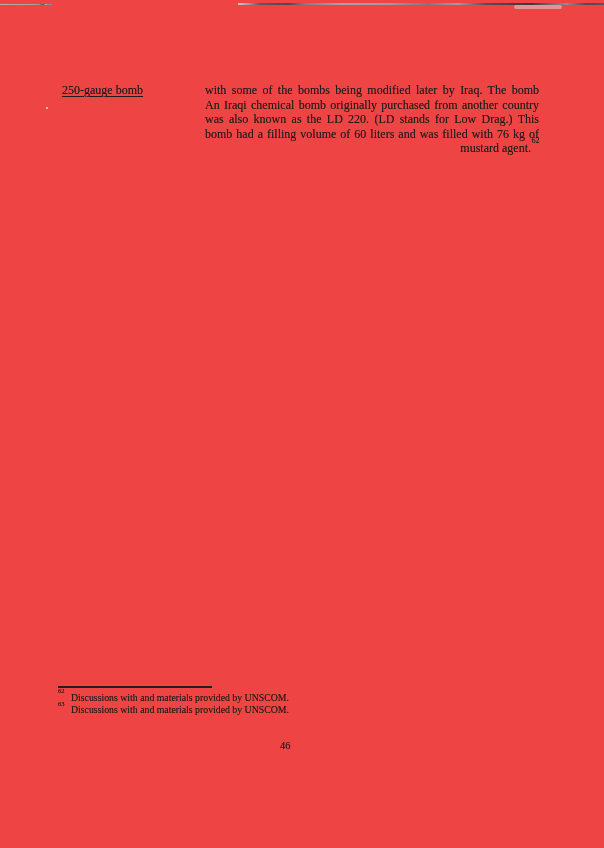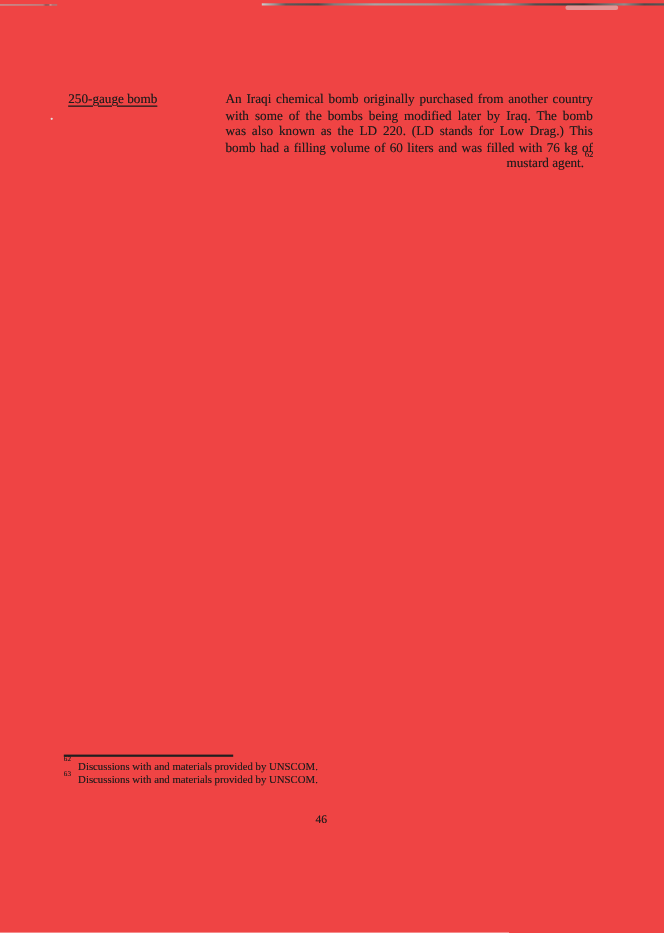--- a/index.html
+++ b/index.html
@@ -75,40 +75,40 @@
   .fnline { font-size: 9.8px; line-height: 12.2px; white-space: nowrap; }
   .fnref-sm {
     font-size: 6.5px; line-height: 0;
     position: relative; top: -3px;
   }
   .fntext { margin-left: 6.5px; text-align: center; }
 
   
   .pagenum {
     position: absolute; left: 280px; top: 739px; width: 24px;
-    text-align: center; font-size: 10.5px; line-height: 13px;
+    font-size: 10.5px; line-height: 13px;
   }
 </style>
 </head>
 <body>
 
 <div class="page">
 
   <div class="artifact artifact-left"></div>
   <div class="artifact artifact-right"></div>
   <div class="artifact-smudge"></div>
   <div class="speck"></div>
 
   <div class="entries">
 
     <div class="entry">
       <div class="term">250-gauge bomb</div>
       <div class="definition">
+        <div class="jline">with some of the bombs being modified later by Iraq.  The bomb</div>
         <div class="jline">An Iraqi chemical bomb originally purchased from another country</div>
-        <div class="jline">with some of the bombs being modified later by Iraq.  The bomb</div>
         <div class="jline">was also known as the LD 220.  (LD stands for Low Drag.)  This</div>
         <div class="jline">bomb had a filling volume of 60 liters and was filled with 76 kg of</div>
         <div class="lastline"><span>mustard agent.</span><sup class="fnref">62</sup></div>
       </div>
     </div>
 
     <div class="entry">
     </div>
 
   </div>

